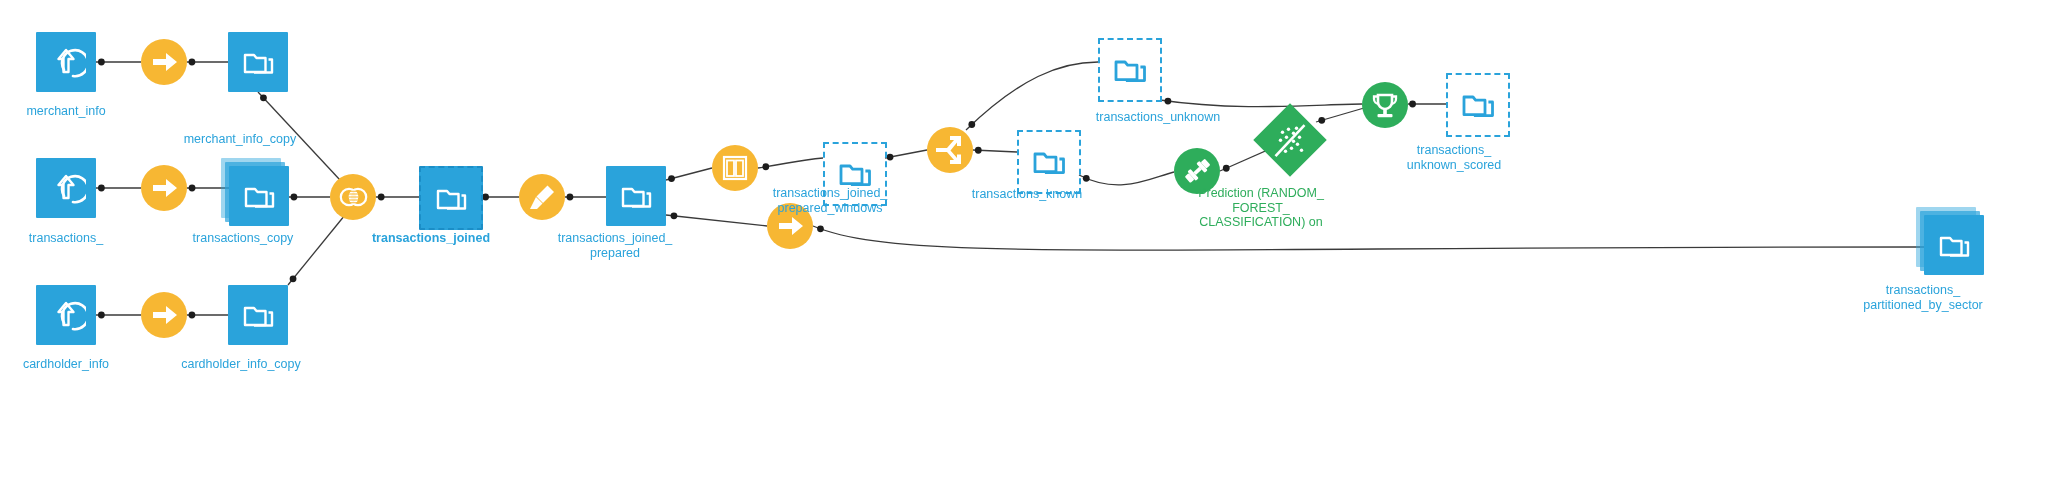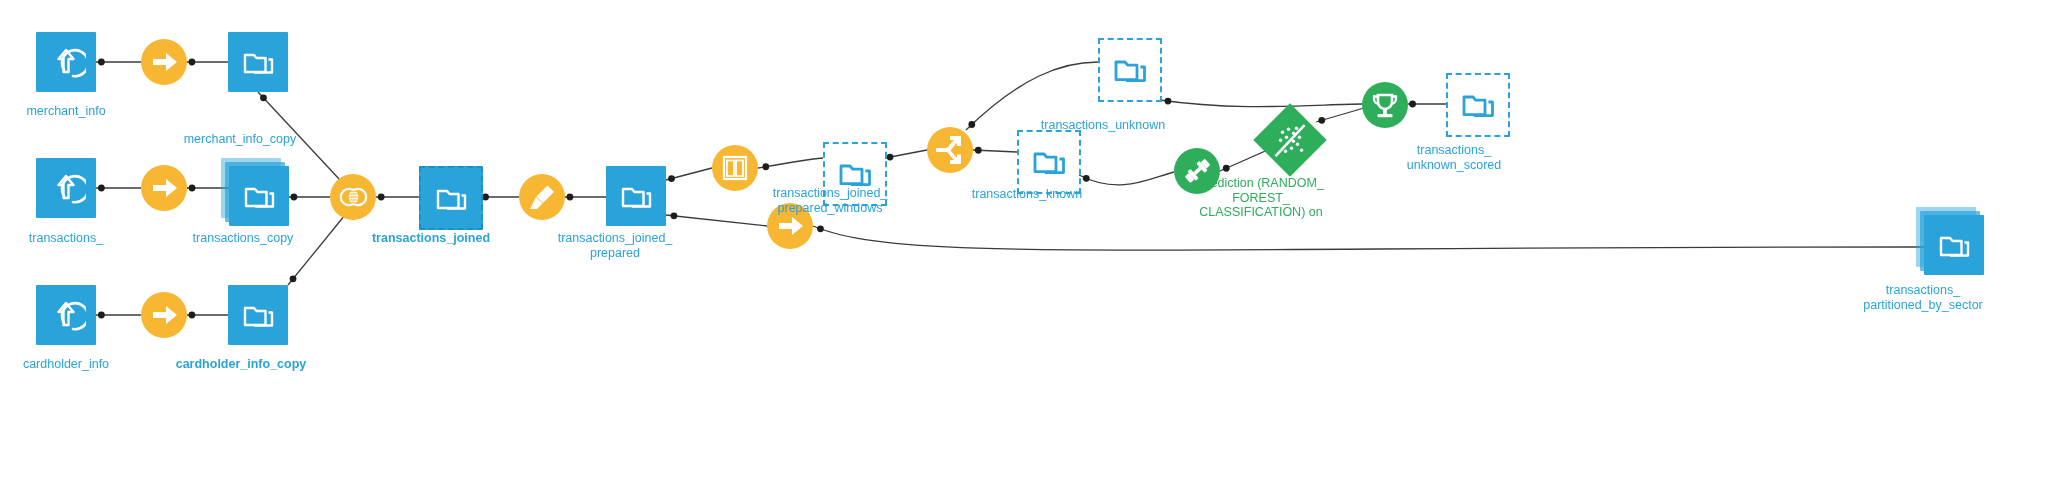--- a/index.html
+++ b/index.html
@@ -351,29 +351,29 @@
           </span>
         </div>
       </div>
     </div>
   <div id="lbllayer">
       <div class="lbl" style="left: -9px; top: 104px; width: 150px;">merchant_info</div>
       <div class="lbl" style="left: 165px; top: 104px; width: 150px; margin-top: 28px;">merchant_info_copy</div>
       <div class="lbl" style="left: -9px; top: 231px; width: 150px;">transactions_</div>
       <div class="lbl" style="left: 168px; top: 231px; width: 150px;">transactions_copy</div>
       <div class="lbl" style="left: -9px; top: 357px; width: 150px;">cardholder_info</div>
-      <div class="lbl" style="left: 166px; top: 357px; width: 150px; font-weight: bold;">cardholder_info_copy</div>
+      <div class="lbl" style="left: 166px; top: 357px; width: 150px;">cardholder_info_copy</div>
       <div class="lbl" style="left: 356px; top: 231px; width: 150px; font-weight: bold;">transactions_joined</div>
       <div class="lbl" style="left: 540px; top: 231px; width: 150px;">transactions_joined_
 prepared</div>
       <div class="lbl" style="left: 755px; top: 186px; width: 150px;">transactions_joined_
 prepared_windows</div>
       <div class="lbl" style="left: 952px; top: 187px; width: 150px;">transactions_known</div>
-      <div class="lbl" style="left: 1028px; top: 110px; width: 150px; margin-top: 8px;">transactions_unknown</div>
-      <div class="lbl green" style="left: 1186px; top: 176px; width: 150px;">Prediction (RANDOM_
+      <div class="lbl" style="left: 1083px; top: 110px; width: 150px;">transactions_unknown</div>
+      <div class="lbl green" style="left: 1186px; top: 186px; width: 150px;">Prediction (RANDOM_
 FOREST_
 CLASSIFICATION) on</div>
       <div class="lbl" style="left: 1379px; top: 143px; width: 150px;">transactions_
 unknown_scored</div>
       <div class="lbl" style="left: 1848px; top: 283px; width: 150px;">transactions_
 partitioned_by_sector</div>
     </div>
 </div>
 
 </body></html>

